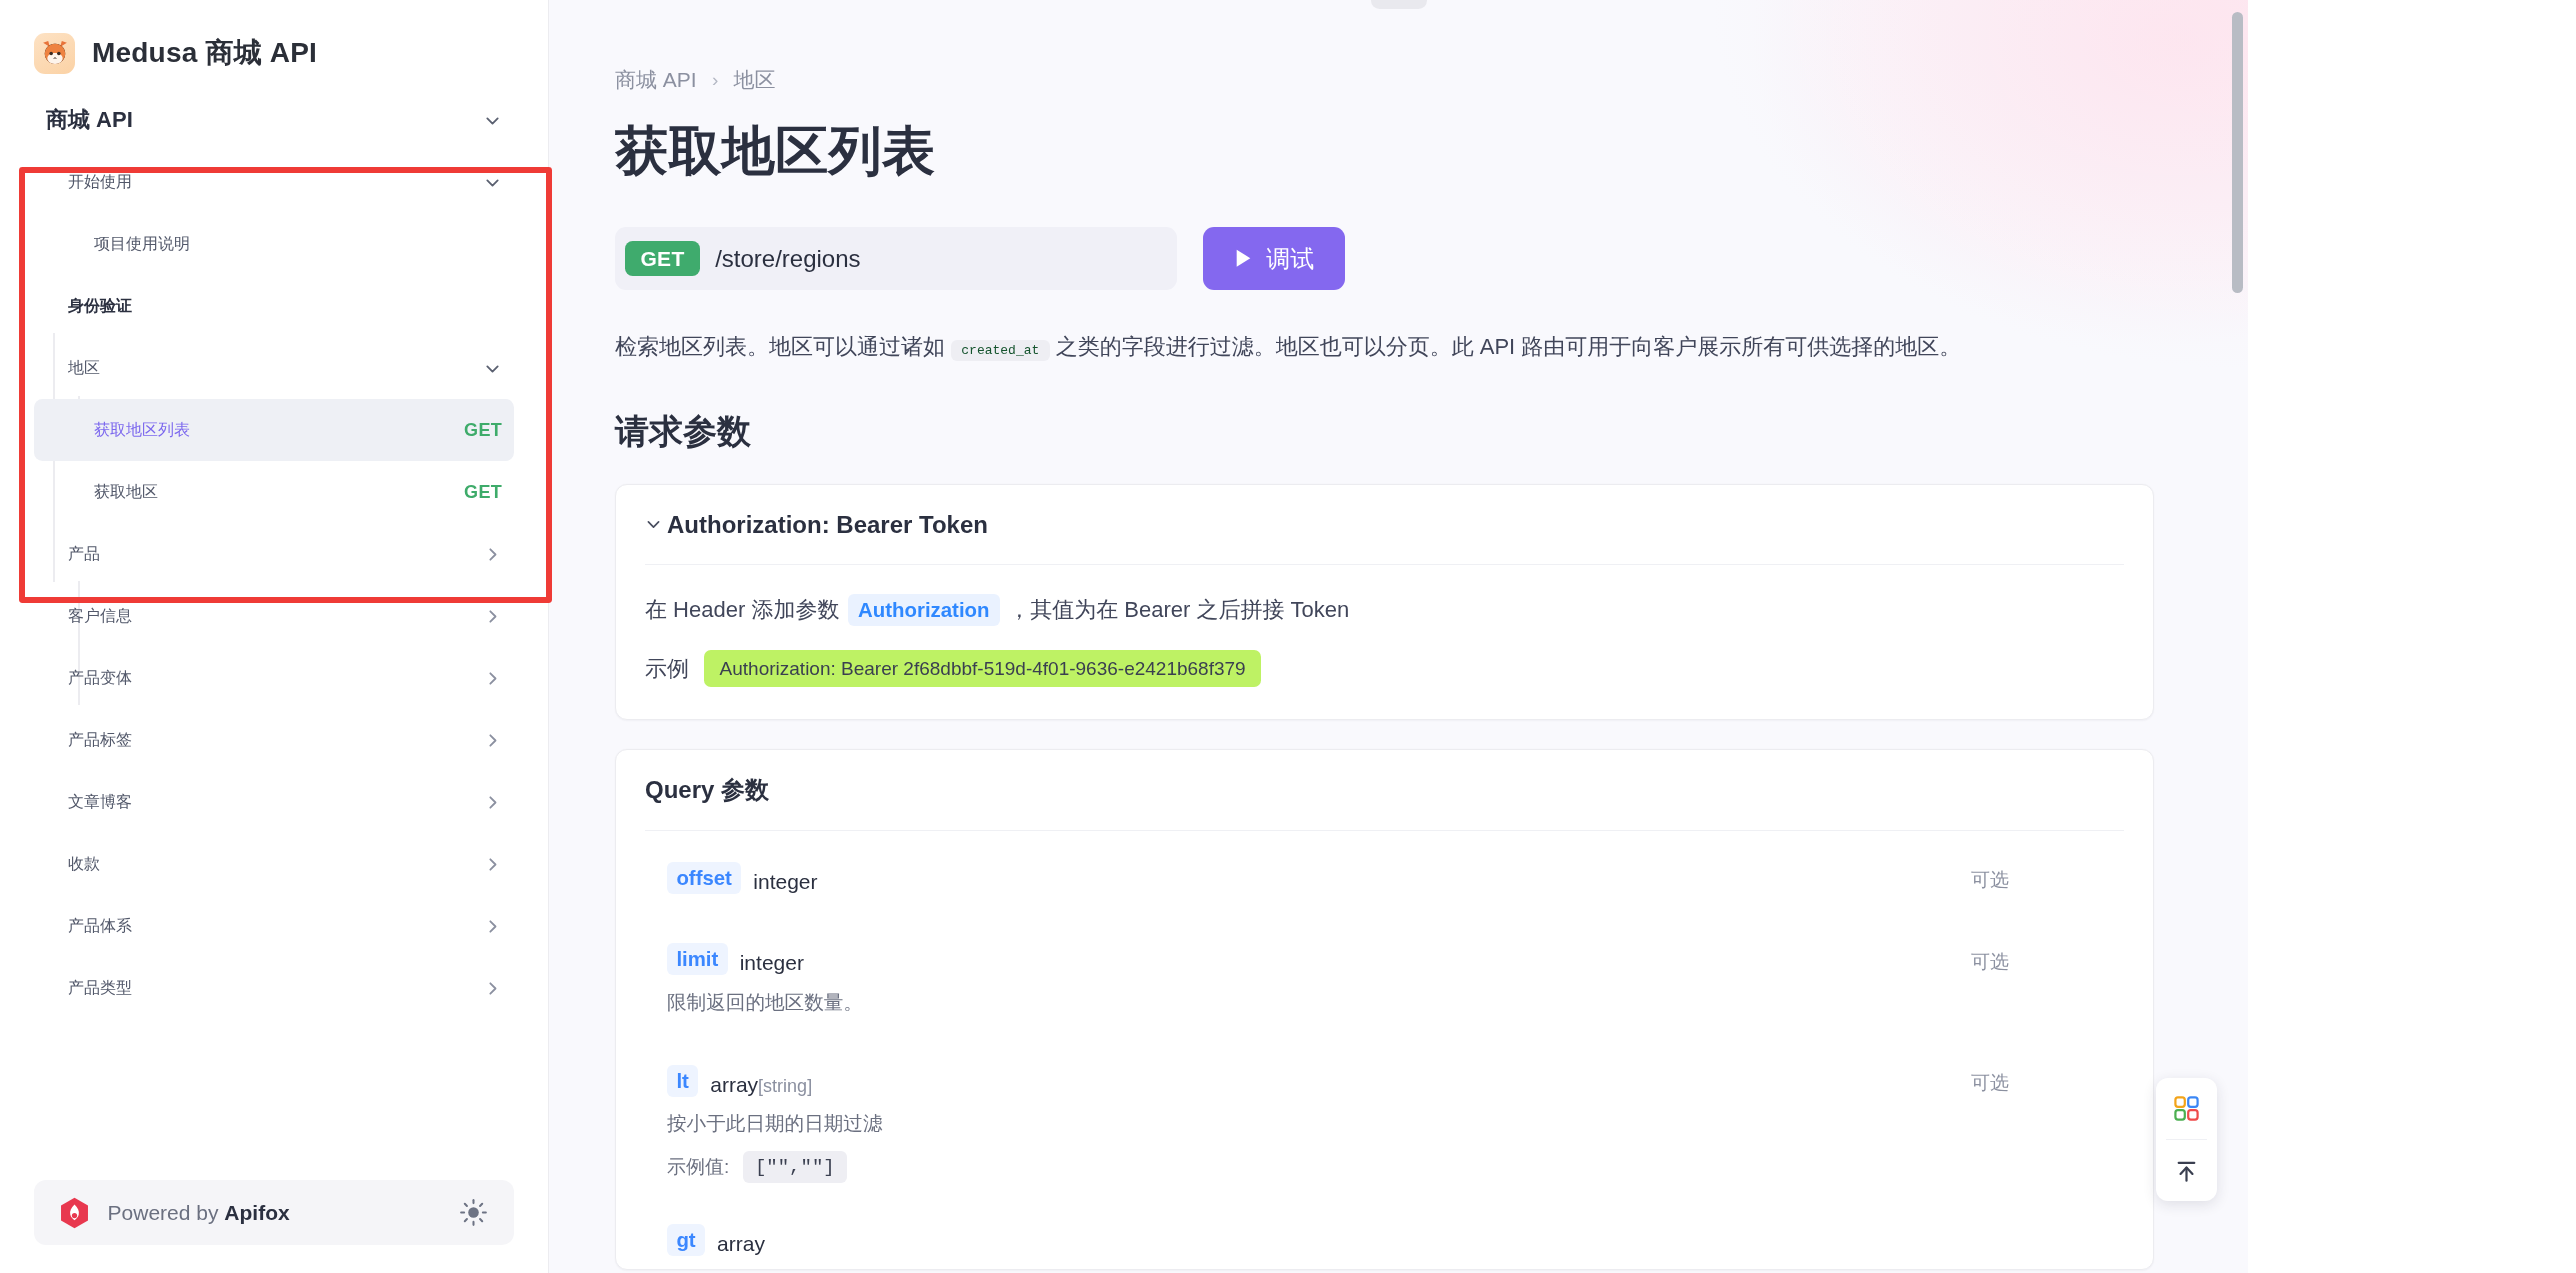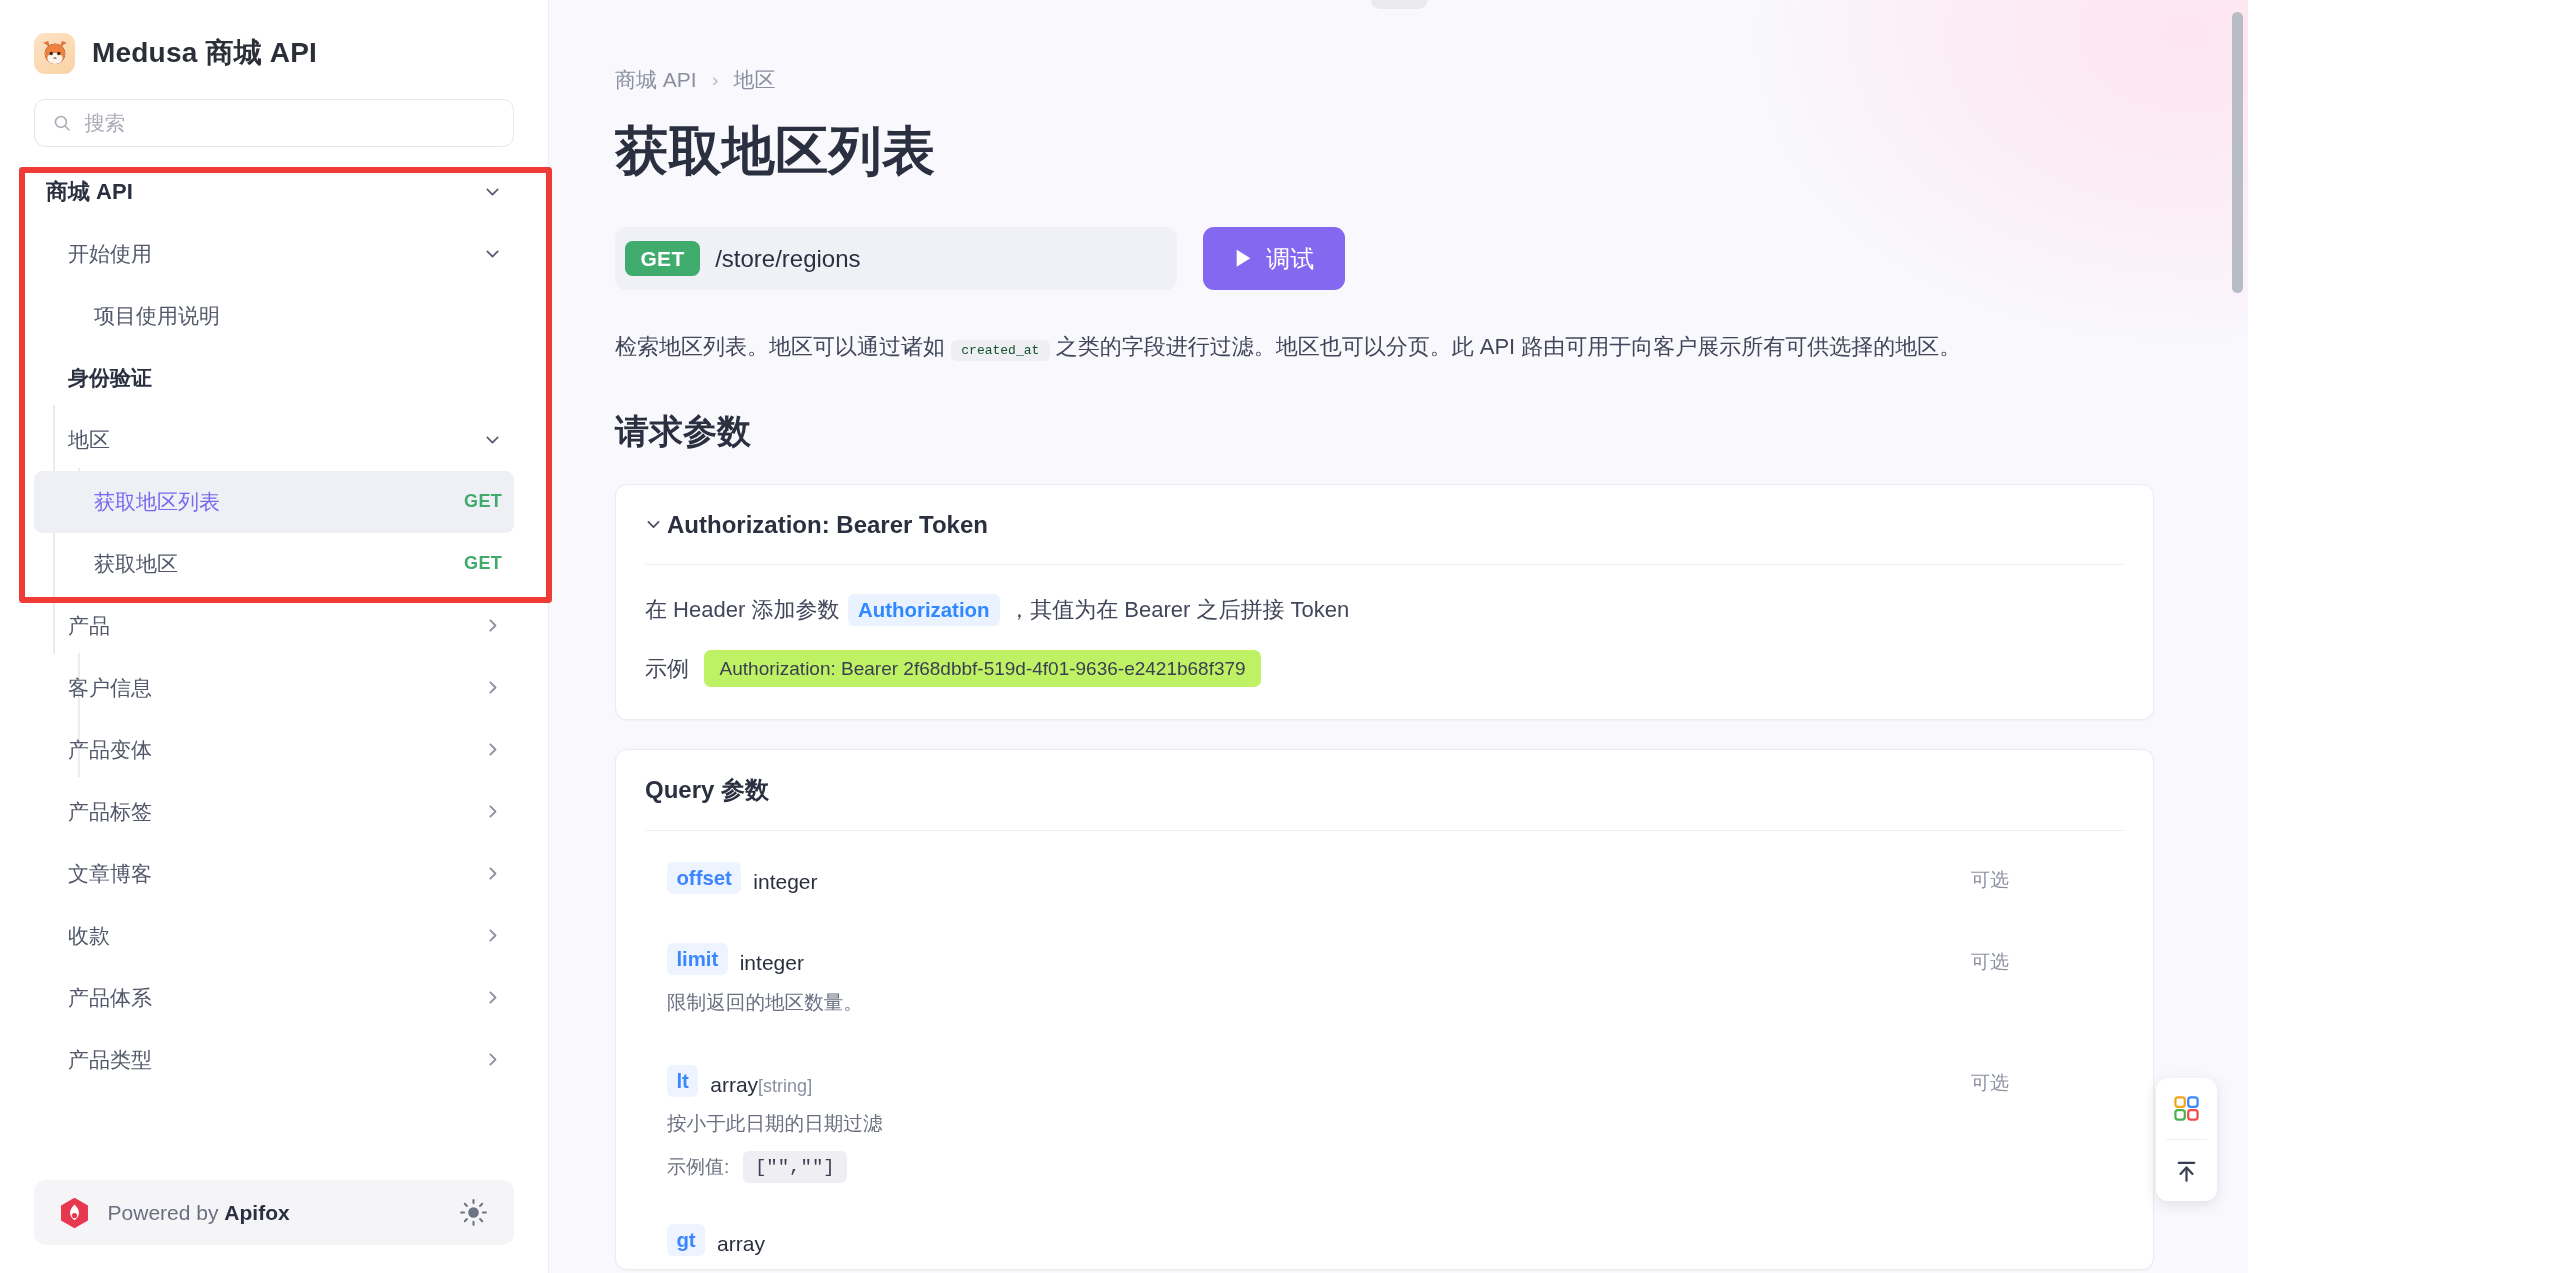--- a/index.html
+++ b/index.html
@@ -82,21 +82,21 @@
     display: flex;
     align-items: center;
     height: 62px;
     border-radius: 8.5px;
     padding: 0 12px 0 12px;
     cursor: pointer;
     position: relative;
   }
   .nav-row .label {
     flex: 1 1 auto;
-    font-size: 21px;
+    font-size: 16px;
     color: #52586a;
     white-space: nowrap;
     overflow: hidden;
     text-overflow: ellipsis;
   }
   .nav-row.lvl0 > .label { font-weight: 700; color: #2b3040; font-size: 22px; }
   .nav-row.bold > .label { font-weight: 700; color: #2b3040; }
   .nav-row.active { background: #eef0f5; }
   .nav-row.active > .label { color: #7c68ee; }
   .method {
@@ -351,29 +351,20 @@
           <path d="M20 9 C28 9 32 15 32 21 C32 28 26 33 20 33 C14 33 8 28 8 21 C8 15 12 9 20 9 Z" fill="#ee8240"></path>
           <path d="M20 20 C25 20 29 23 29 26 C29 30 25 33 20 33 C15 33 11 30 11 26 C11 23 15 20 20 20 Z" fill="#fdf4ec"></path>
           <circle cx="15.5" cy="20.5" r="2.1" fill="#3a2a22"></circle>
           <circle cx="24.5" cy="20.5" r="2.1" fill="#3a2a22"></circle>
           <path d="M20 25 l2.6 1.6 h-5.2 Z" fill="#3a2a22"></path>
         </svg>
       </div>
       <div class="brand-title">Medusa 商城 API</div>
     </div>
 
-    <div class="search-wrap">
-      <div class="search-box">
-        <svg width="20.4" height="20.4" viewBox="0 0 24 24" fill="none">
-          <circle cx="10.5" cy="10.5" r="6.4" stroke="#a9acb6" stroke-width="1.9"></circle>
-          <line x1="15.3" y1="15.3" x2="20" y2="20" stroke="#a9acb6" stroke-width="1.9" stroke-linecap="round"></line>
-        </svg>
-        <input class="search-input" type="text" placeholder="搜索" style="">
-      </div>
-    </div>
 
     <div class="nav-scroll">
 
       <div class="guide" style="left:53px; top:244px; height:249px;"></div>
       <div class="guide" style="left:78px; top:307px; height:58px;"></div>
       <div class="guide" style="left:78px; top:492px; height:124px;"></div>
       <div id="nav-list">
           <div class="nav-row lvl0 bold">
             <div class="label">商城 API</div>
             <span class="chev">

